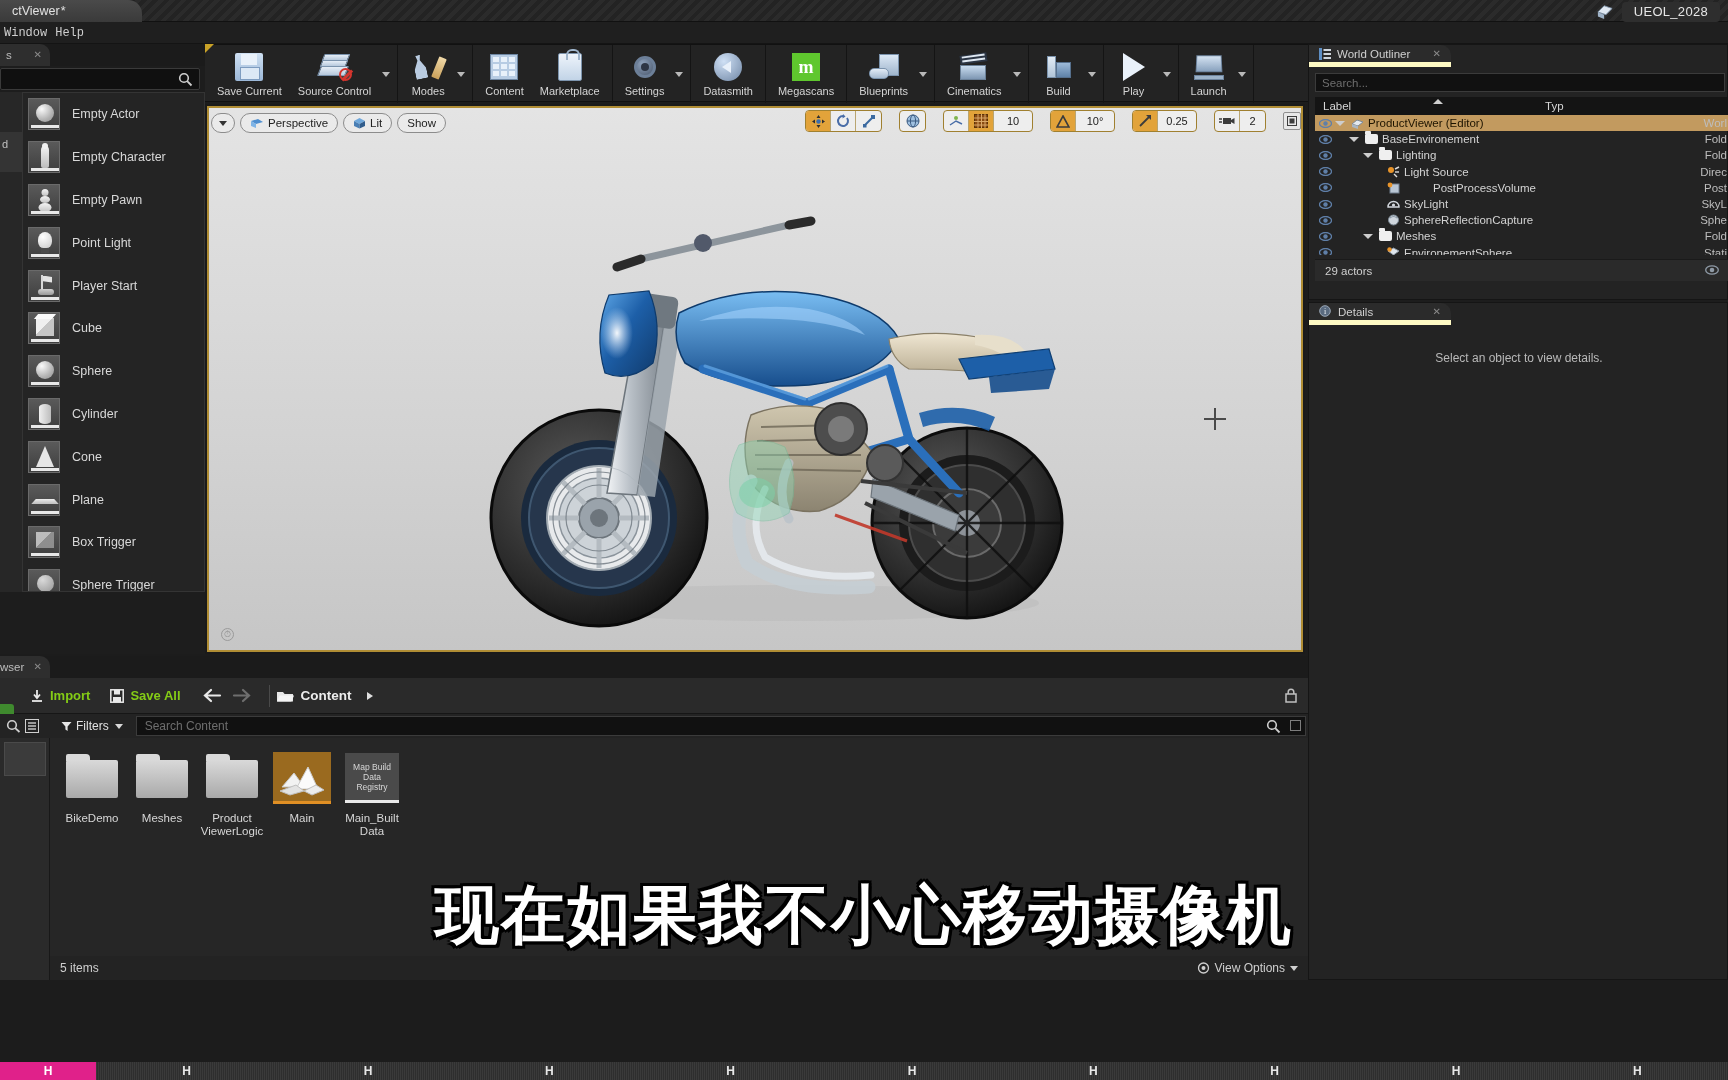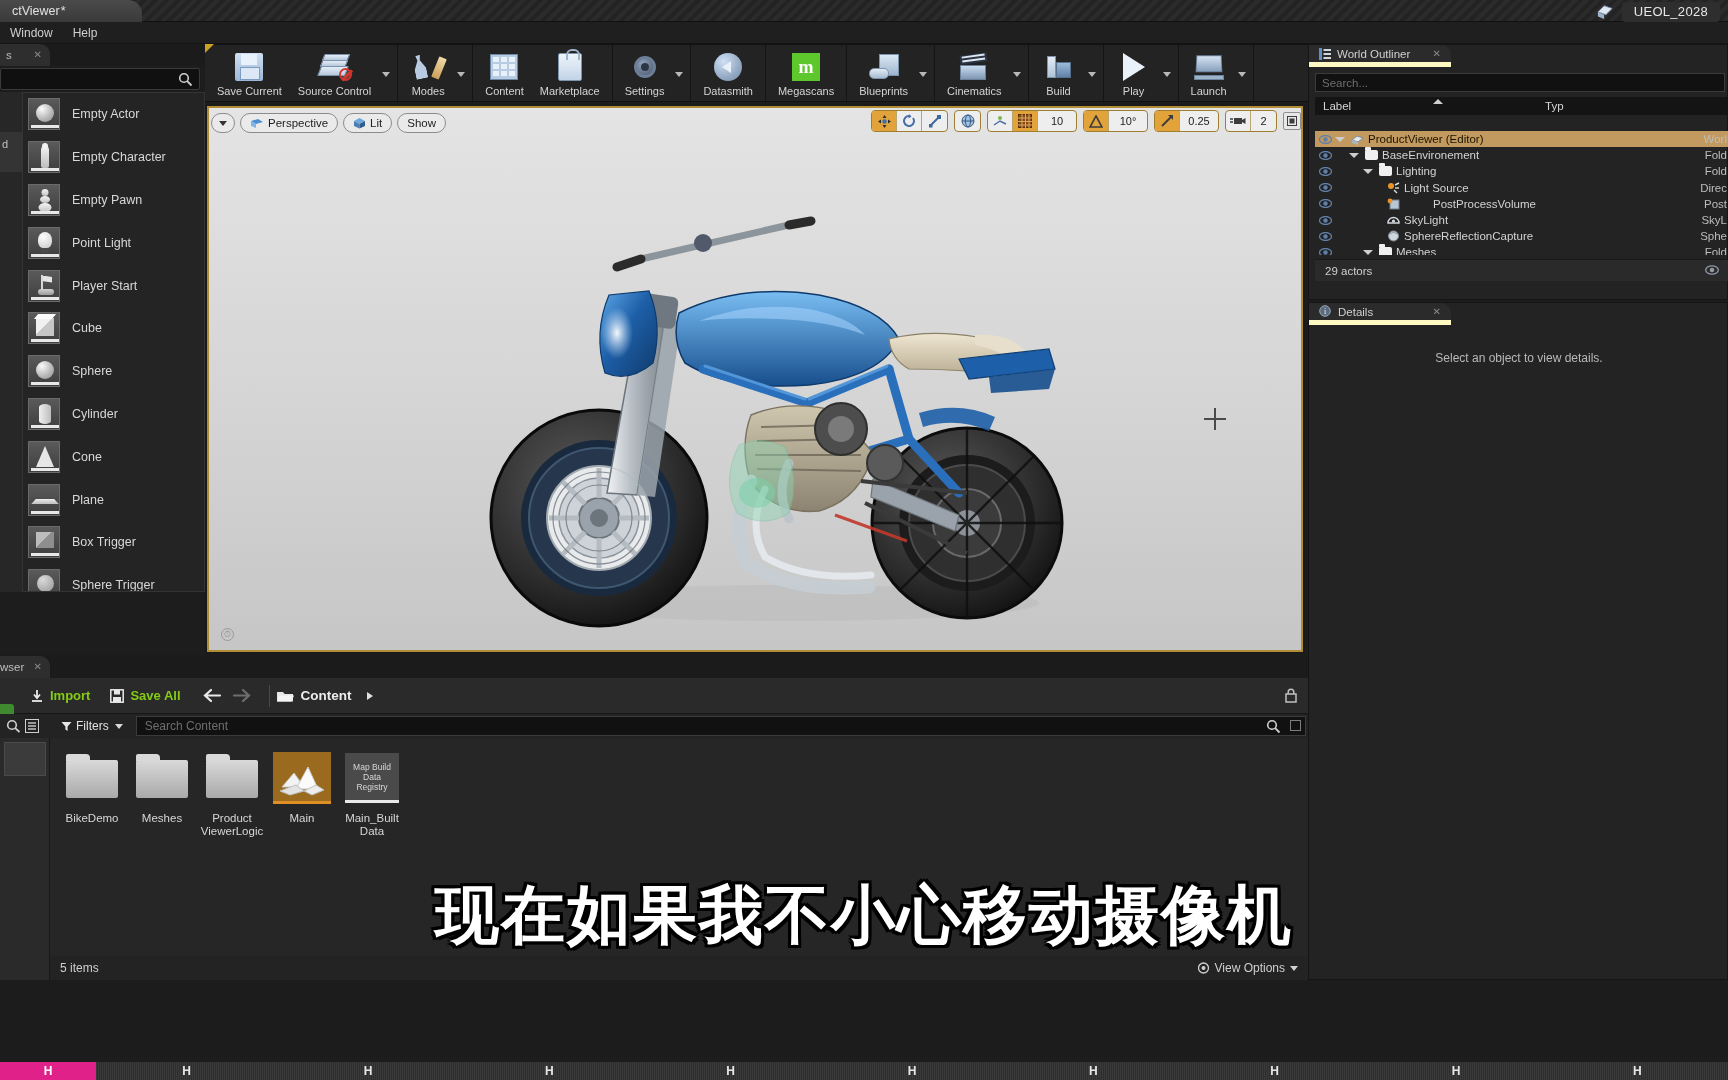--- a/index.html
+++ b/index.html
@@ -35,21 +35,21 @@
     color:#e6e6e6; font-size:13px; letter-spacing:.3px;
   }
   .ue-logo{ width:18px; height:16px; }
 
   
   .menubar{
     position:absolute; left:0; top:22px; width:1728px; height:22px;
     background:#1f1f1f; border-bottom:1px solid #141414;
     display:flex; align-items:center; font-size:12px; color:#cfcfcf;
   }
-  .menubar .mi{ padding:2px 10px; cursor:default; }
+  .menubar .mi{ padding:2px 4px; cursor:default;font-family:Liberation Mono, monospace; }
 
   
   .maintoolbar{
     position:absolute; left:205px; top:44px; width:1103px; height:58px;
     background:#232323; border-top:1px solid #111; border-bottom:1px solid #111;
     display:flex; align-items:flex-start;
   }
   .tb-corner{
     position:absolute; left:205px; top:44px;
     width:0;height:0;border-left:9px solid #c9a227;border-bottom:9px solid transparent;
@@ -167,21 +167,21 @@
   .vp-toolbar{
     position:absolute;left:6px;top:6px;width:1090px;height:26px;display:flex;align-items:center;gap:5px;
     z-index:5;
   }
   .vp-btn{
     height:20px;border:1px solid #8c8c8c;border-radius:10px;background:rgba(240,240,240,.55);
     display:flex;align-items:center;gap:4px;padding:0 9px;color:#222;font-size:11.5px;cursor:default;
   }
   .vp-btn.round{width:24px;justify-content:center;padding:0;}
   .vp-right{
-    position:absolute;right:4px;top:6px;display:flex;align-items:center;gap:6px;z-index:6;
+    position:absolute;right:4px;top:6px;display:flex;align-items:center;gap:17px;z-index:6;
   }
   .vp-seg{
     display:flex;height:22px;border:1px solid #a08030;border-radius:4px;overflow:hidden;background:rgba(245,245,245,.6);
   }
   .vp-seg .cell{
     width:25px;display:flex;align-items:center;justify-content:center;border-right:1px solid #b9a571;
     font-size:11px;color:#222;cursor:default;
   }
   .vp-seg .cell:last-child{border-right:none;}
   .vp-seg .cell.active{background:#e2a33a;}
@@ -919,21 +919,21 @@
         <span>Search...</span>
       </div>
       <div class="wo-head">
         <div class="sortarrow"></div>
         <div class="c1">Label</div>
         <div class="c2">Typ</div>
       </div>
 
       <div class="wo-rows">
 
-        <div class="wo-row sel" style="position:relative;margin-top:16px;">
+        <div class="wo-row sel" style="position:relative;">
           <span class="eye">
             <svg width="13" height="9" viewBox="0 0 13 9">
                 <ellipse cx="6.5" cy="4.5" rx="6" ry="4" fill="none" stroke="#5f7fa8" stroke-width="1.3"></ellipse>
                 <circle cx="6.5" cy="4.5" r="2.2" fill="#5f7fa8"></circle>
               </svg>
           </span>
           <span class="lbl" style="padding-left:0px;">
             <span class="arrowtri"></span>
             <svg width="13" height="11" viewBox="0 0 13 11">
                 <path d="M1 6 L6 2 L12 4 L7 8 Z" fill="#e4e9ee" stroke="#7d8a96"></path>

